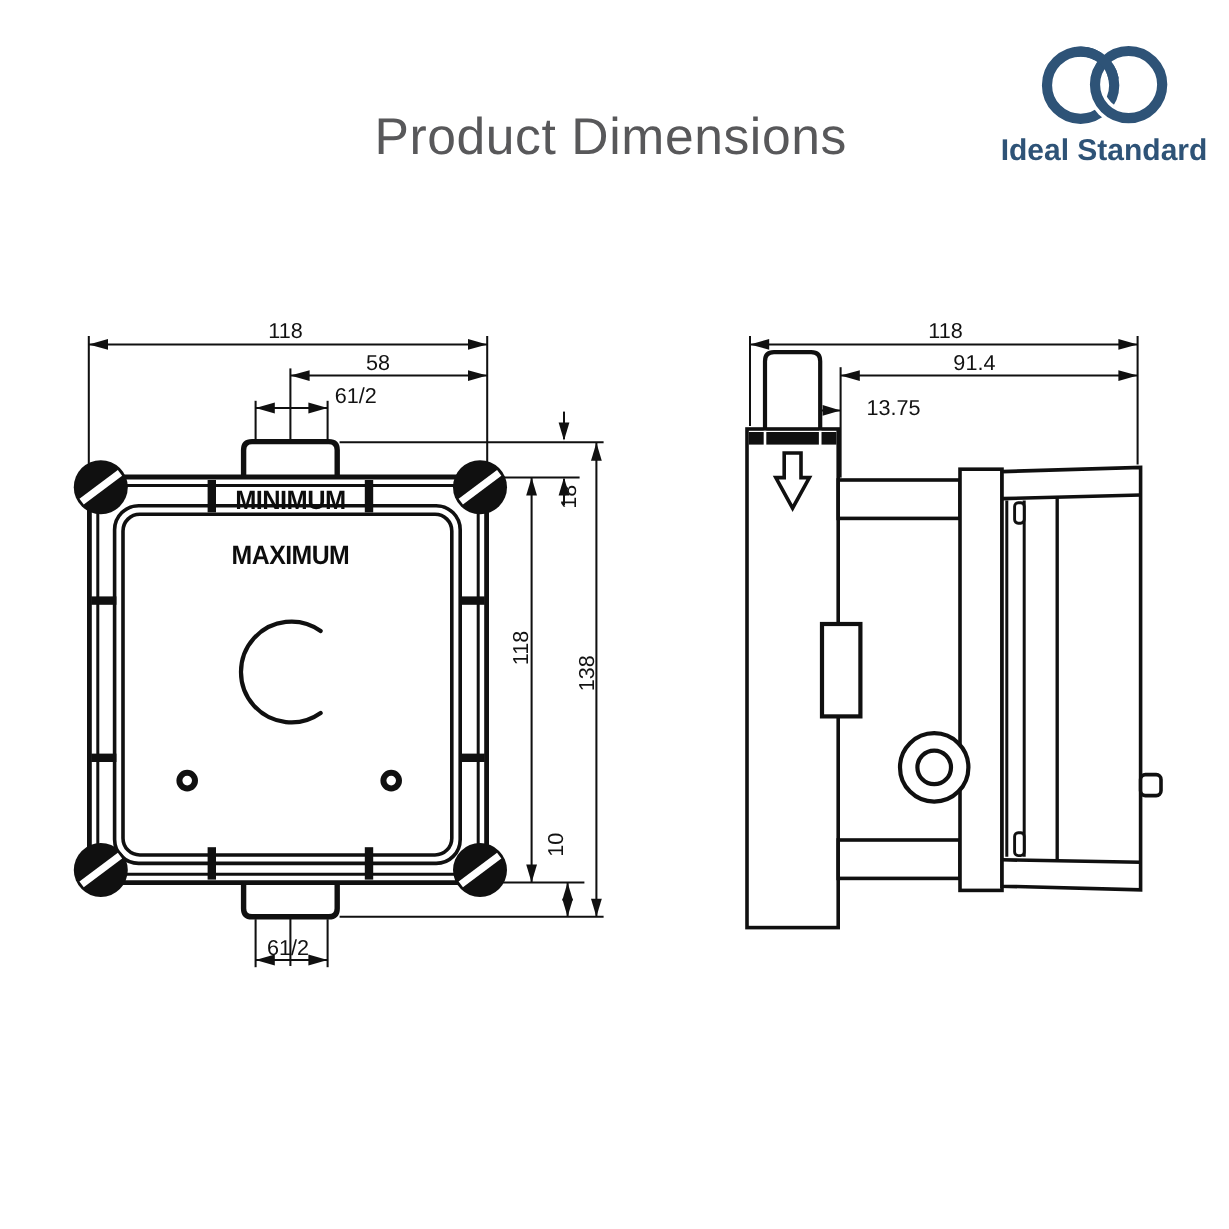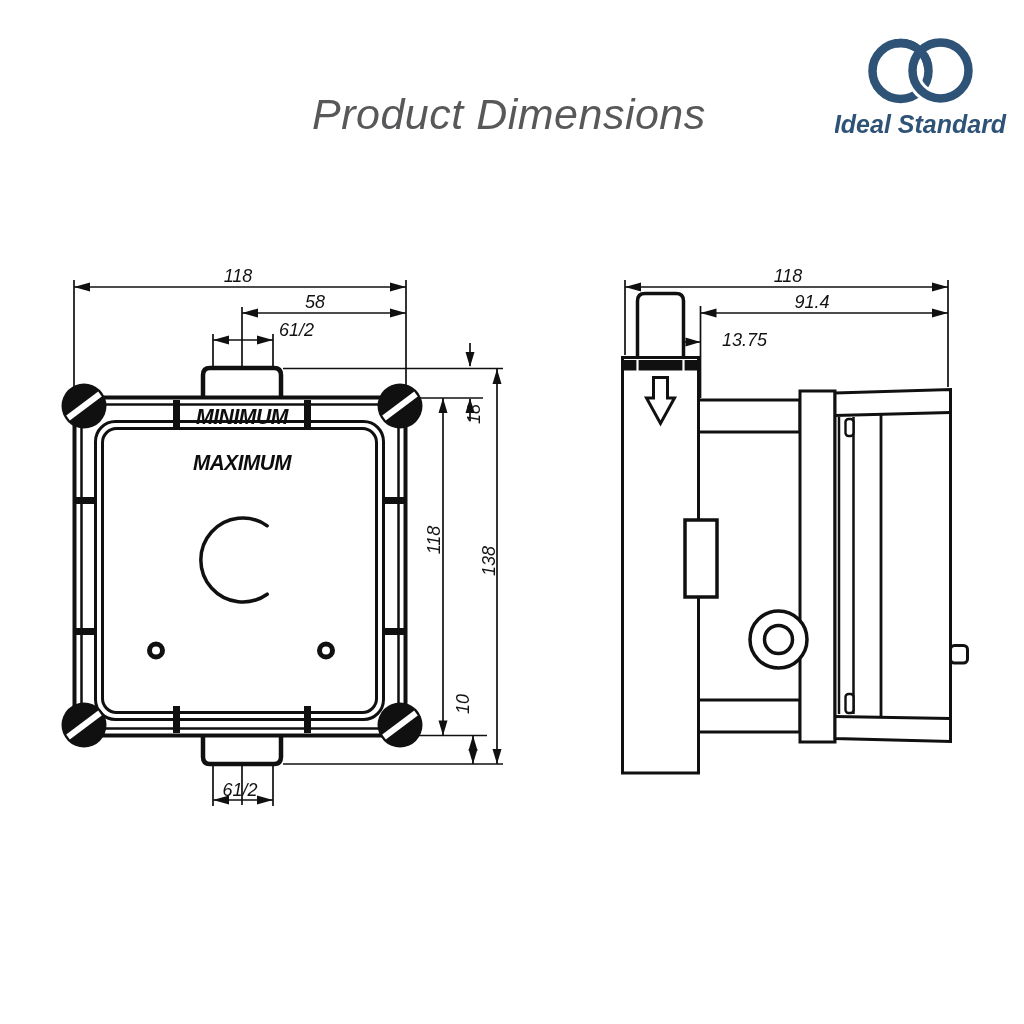--- a/index.html
+++ b/index.html
@@ -1,17 +1,17 @@
 <!DOCTYPE html>
 <html><head>
 <meta charset="utf-8">
 <style>
   html,body{margin:0;padding:0;background:#ffffff;}
   #canvas{position:relative;width:1024px;height:860px;background:#ffffff;overflow:hidden;
-          font-family:"Liberation Sans", sans-serif;font-style:italic;}
+          font-family:"Liberation Sans", sans-serif;}
   #page-title{position:absolute;left:312px;top:90px;font-size:43px;color:#58585a;
               letter-spacing:0.5px;white-space:nowrap;}
   #brand{position:absolute;left:835px;top:22px;width:175px;height:125px;}
   svg text{font-family:"Liberation Sans", sans-serif;}
   .dimtxt{font-size:18px;fill:#121212;}
   .boxlbl{font-size:22px;font-weight:bold;fill:#0d0d0d;letter-spacing:-0.5px;}
   .s{stroke:#101010;fill:none;}
   .sw{stroke:#101010;fill:#ffffff;}
   .f{fill:#101010;stroke:none;}
 </style>

